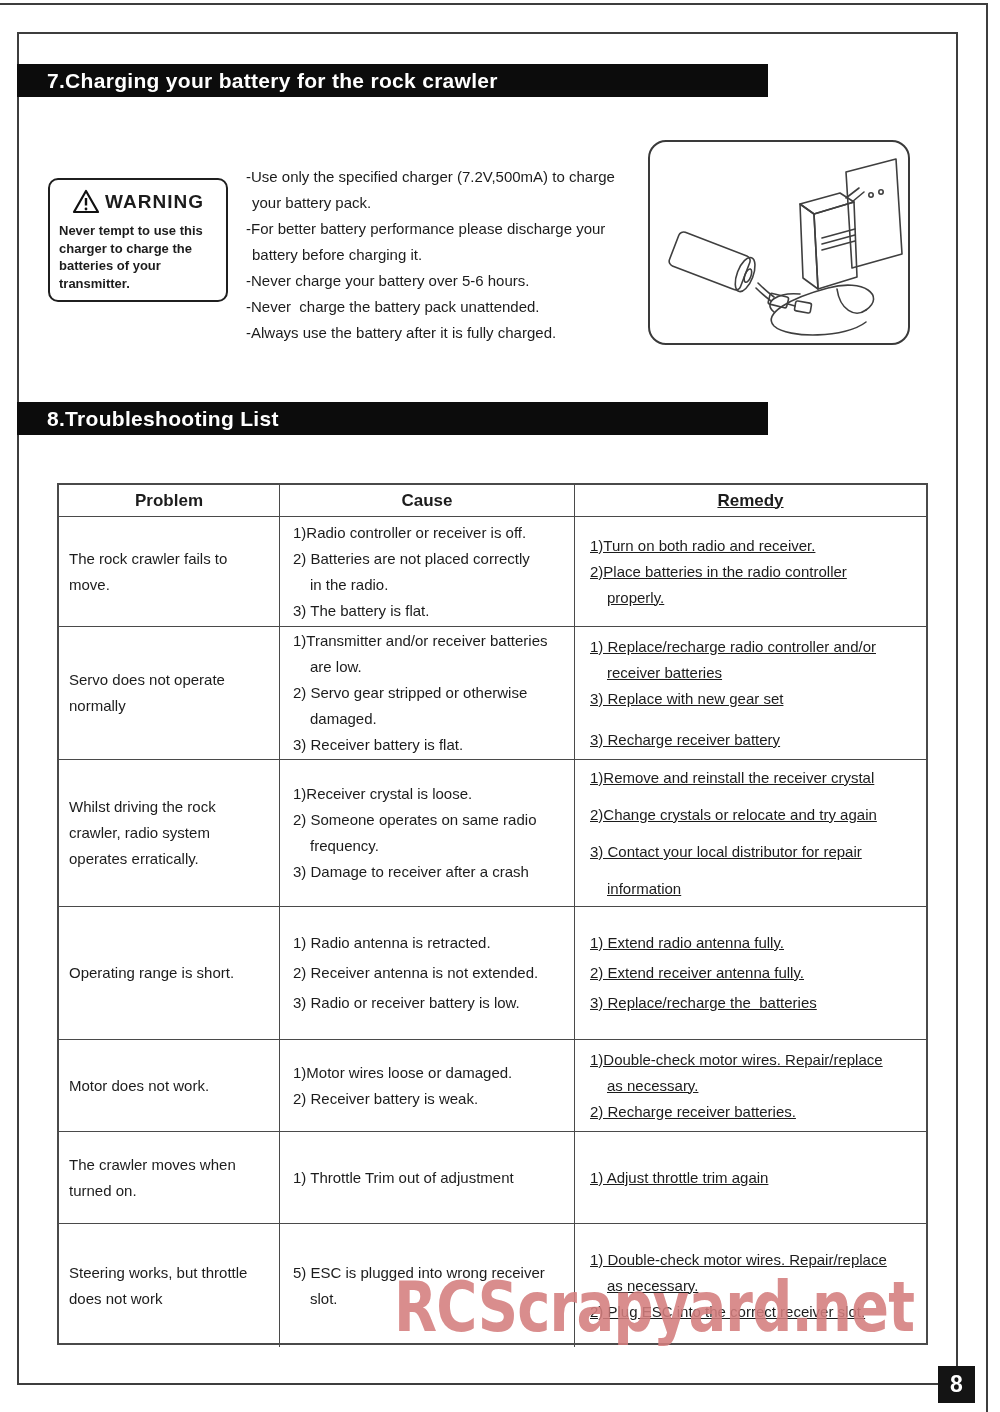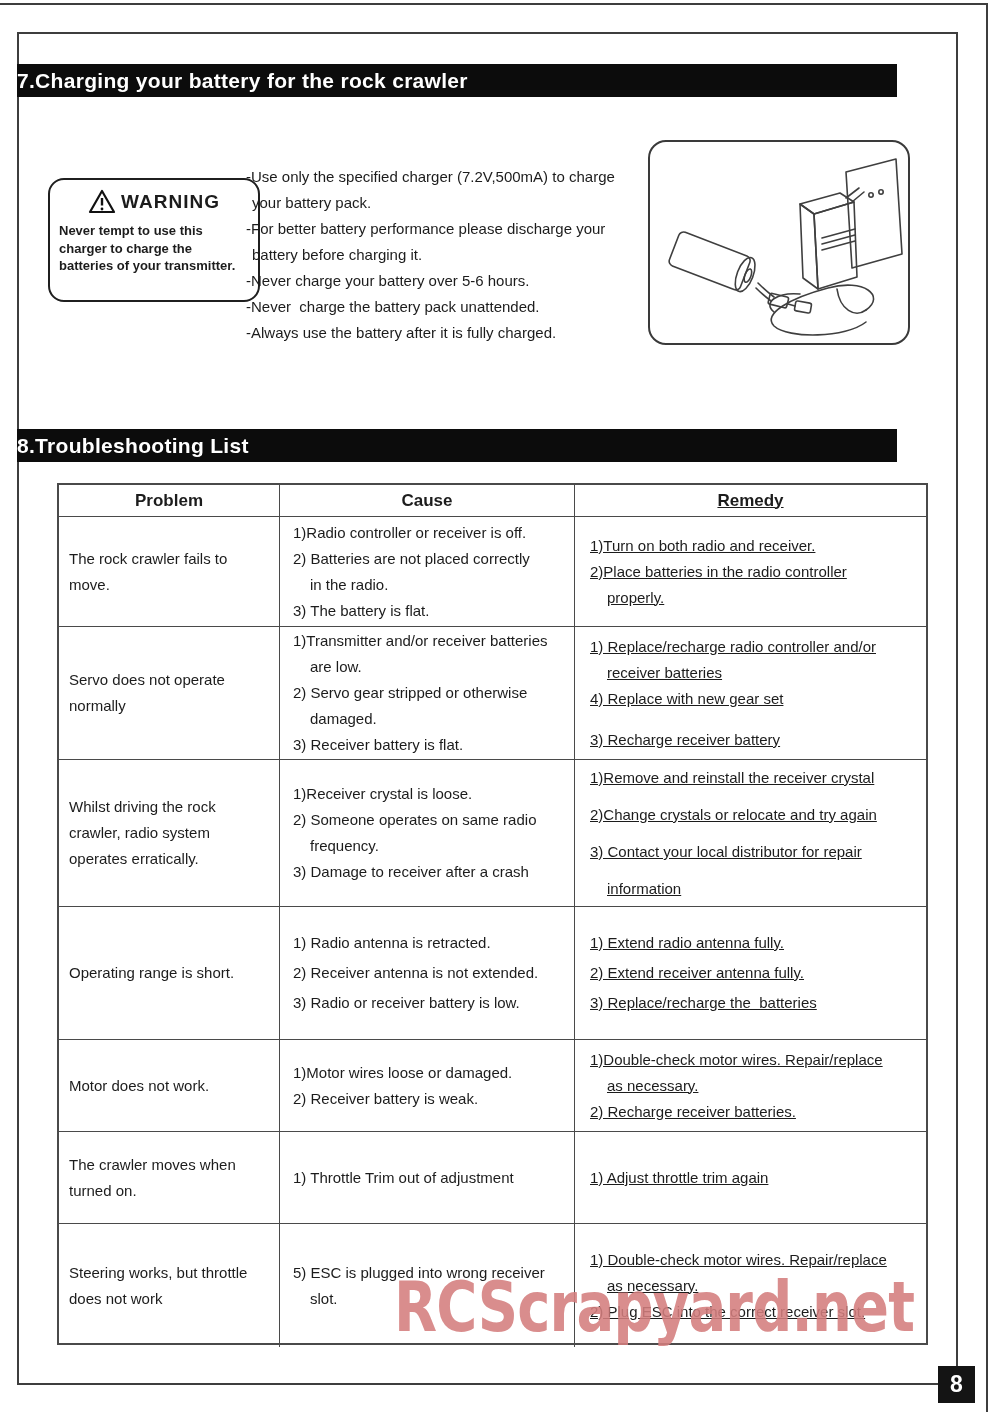--- a/index.html
+++ b/index.html
@@ -7,30 +7,30 @@
     position:relative; width:1000px; height:1412px; background:#ffffff;
     font-family:"Liberation Sans", sans-serif; color:#1c1c1c; overflow:hidden;
   }
   
   .top-rule   { position:absolute; left:0;   top:3px;  width:988px; height:0; border-top:2px solid #3e3e3e; }
   .right-rule { position:absolute; left:986px; top:3px; width:0; height:1409px; border-left:2px solid #3e3e3e; }
   .inner-frame{ position:absolute; left:17px; top:32px; width:941px; height:1353px;
                 border:2px solid #3e3e3e; box-sizing:border-box; }
   
   .section-bar {
-    position:absolute; left:17px; width:880px; height:33px; background:#0c0c0c;
+    position:absolute; left:17px; width:751px; height:33px; background:#0c0c0c;
     color:#ffffff; font-weight:bold; font-size:21px; line-height:33px;
-    box-sizing:border-box; letter-spacing:.3px; white-space:pre;
+    padding-left:30px; box-sizing:border-box; letter-spacing:.3px; white-space:pre;
   }
   .bar-7 { top:64px; }
-  .bar-8 { top:429px; }
+  .bar-8 { top:402px; }
   
   .warning-box {
-    position:absolute; left:48px; top:178px; width:212px; height:124px;
-    border:2px solid #1f1f1f; border-radius:16px; box-sizing:border-box;
+    position:absolute; left:48px; top:178px; width:180px; height:124px;
+    border:2px solid #1f1f1f; border-radius:10px; box-sizing:border-box;
     padding:9px 9px 0 9px;
   }
   .warning-head { display:flex; align-items:center; justify-content:center; gap:5px;
                   font-weight:bold; font-size:19px; letter-spacing:1px; }
   .warning-body { font-weight:bold; font-size:13px; line-height:17.5px; margin-top:8px; white-space:normal; }
   
   .notes { position:absolute; left:246px; top:164px; font-size:15px; line-height:24.6px; }
   .notes .line { white-space:pre; }
   .notes .cont { padding-left:6px; }
   
@@ -182,21 +182,21 @@
       <div class="cell col-c">
         <div class="line">1)Transmitter and/or receiver batteries</div>
         <div class="line indent">are low.</div>
         <div class="line">2) Servo gear stripped or otherwise</div>
         <div class="line indent">damaged.</div>
         <div class="line">3) Receiver battery is flat.</div>
       </div>
       <div class="cell col-r">
         <div class="line">1) Replace/recharge radio controller and/or</div>
         <div class="line indent">receiver batteries</div>
-        <div class="line">4) Replace with new gear set</div>
+        <div class="line">3) Replace with new gear set</div>
         <div class="line sp">3) Recharge receiver battery</div>
       </div>
     </div>
 
     <div class="trow r3">
       <div class="cell col-p">
         <div class="line">Whilst driving the rock</div>
         <div class="line">crawler, radio system</div>
         <div class="line">operates erratically.</div>
       </div>

